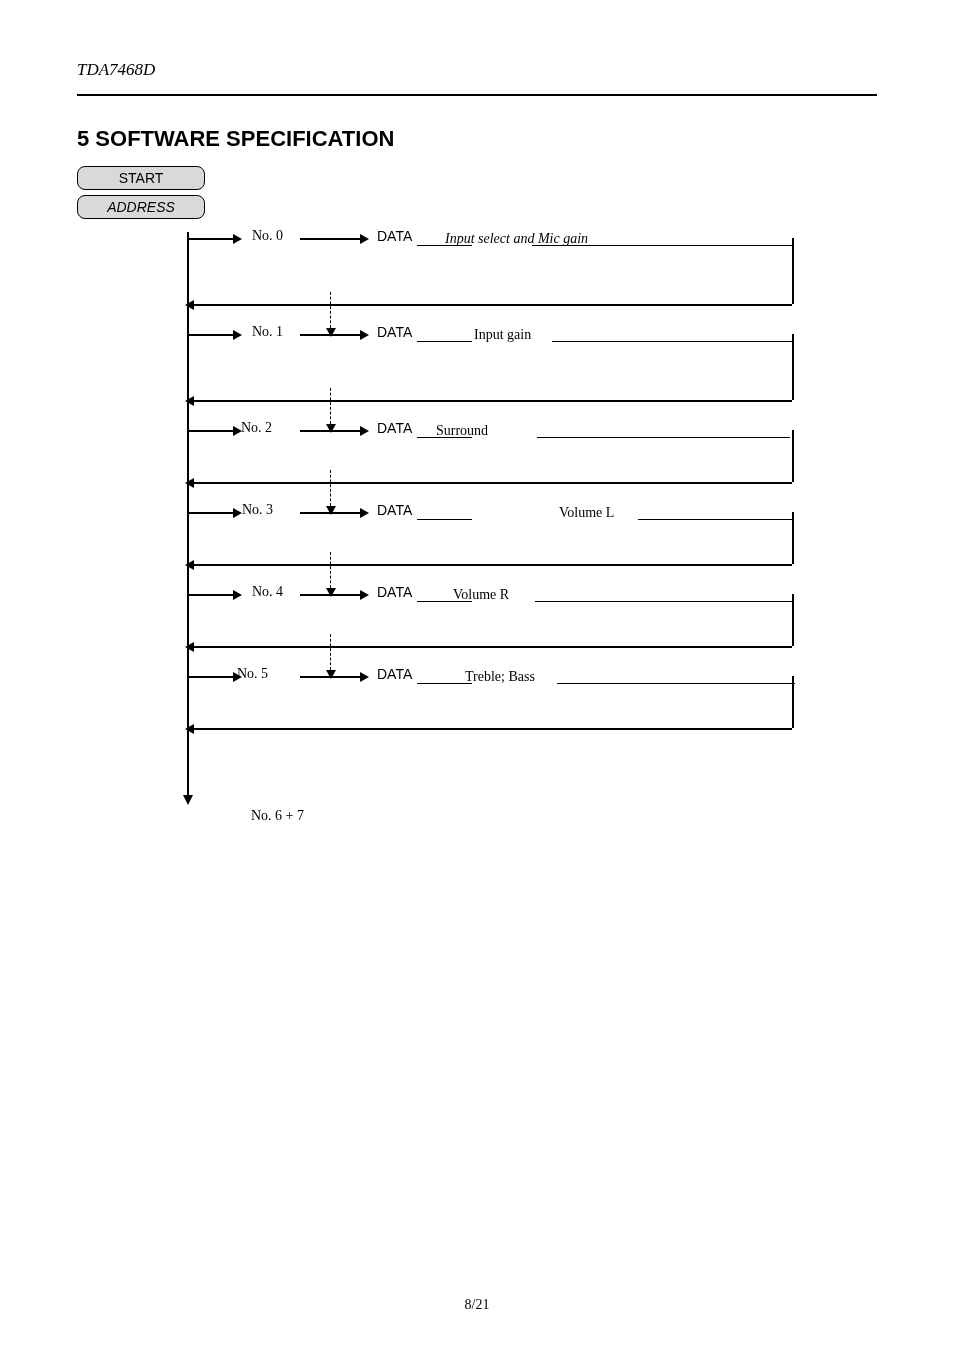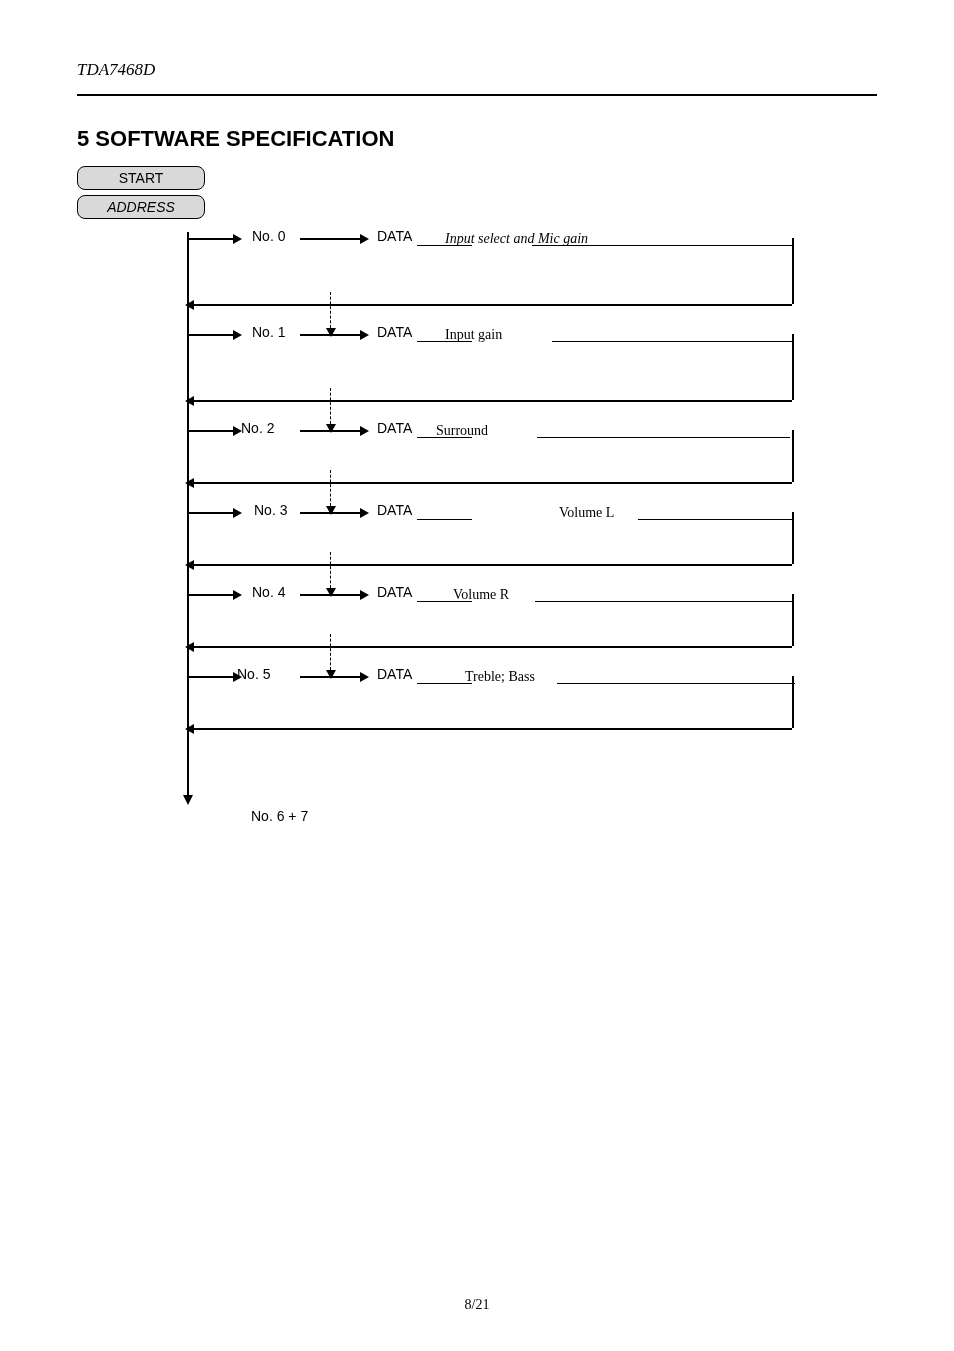--- a/index.html
+++ b/index.html
@@ -88,21 +88,21 @@
     position: absolute;
     right: -9px; top: -4px;
     width: 0; height: 0;
     border-top: 5px solid transparent;
     border-bottom: 5px solid transparent;
     border-left: 9px solid #000;
   }
   .num-label {
     position: absolute;
     top: -2px;
-    font-family: Liberation Sans, sans-serif;
+    font-family: Liberation Serif, serif;
     font-size: 14px;
   }
   .key-label {
     position: absolute;
     top: -2px;
     font-family: Arial, Helvetica, sans-serif;
     font-size: 14px;
   }
   .u-line {
     position: absolute;
@@ -221,21 +221,21 @@
           <div class="row" style="top: 106px;">
             <div class="out-h" style="width: 45px;">
               <div class="tri-r"></div>
             </div>
             <div class="num-label" style="left: 175px;">No. 1</div>
             <div class="arrow2-h" style="left: 223px; top: 8px; width: 60px;">
               <div class="tri-r"></div>
             </div>
             <div class="key-label" style="left: 300px;">DATA</div>
             <div class="u-line" style="left: 340px; top: 15px; width: 55px;"></div>
-            <div class="desc-text" style="left: 368px; width: 328px;">Input gain</div>
+            <div class="desc-text" style="left: 397px; width: 328px;">Input gain</div>
             <div class="desc-under" style="left: 475px; top: 15px; width: 240px;"></div>
             <div class="ret-vr" style="left: 715px; top: 8px; height: 66px;"></div>
             <div class="ret-line" style="top: 74px; width: 598px;">
               <div class="tri-l"></div>
             </div>
           </div>
           <div class="row" style="top: 202px;">
             <div class="out-h" style="width: 45px;">
               <div class="tri-r"></div>
             </div>
@@ -249,21 +249,21 @@
             <div class="desc-under" style="left: 460px; top: 15px; width: 253px;"></div>
             <div class="ret-vr" style="left: 715px; top: 8px; height: 52px;"></div>
             <div class="ret-line" style="top: 60px; width: 598px;">
               <div class="tri-l"></div>
             </div>
           </div>
           <div class="row" style="top: 284px;">
             <div class="out-h" style="width: 45px;">
               <div class="tri-r"></div>
             </div>
-            <div class="num-label" style="left: 177px;">No. 3</div>
+            <div class="num-label" style="left: 165px;">No. 3</div>
             <div class="arrow2-h" style="left: 223px; top: 8px; width: 60px;">
               <div class="tri-r"></div>
             </div>
             <div class="key-label" style="left: 300px;">DATA</div>
             <div class="u-line" style="left: 340px; top: 15px; width: 55px;"></div>
             <div class="desc-text" style="left: 482px; width: 240px;">Volume L</div>
             <div class="desc-under" style="left: 561px; top: 15px; width: 154px;"></div>
             <div class="ret-vr" style="left: 715px; top: 8px; height: 52px;"></div>
             <div class="ret-line" style="top: 60px; width: 598px;">
               <div class="tri-l"></div>

